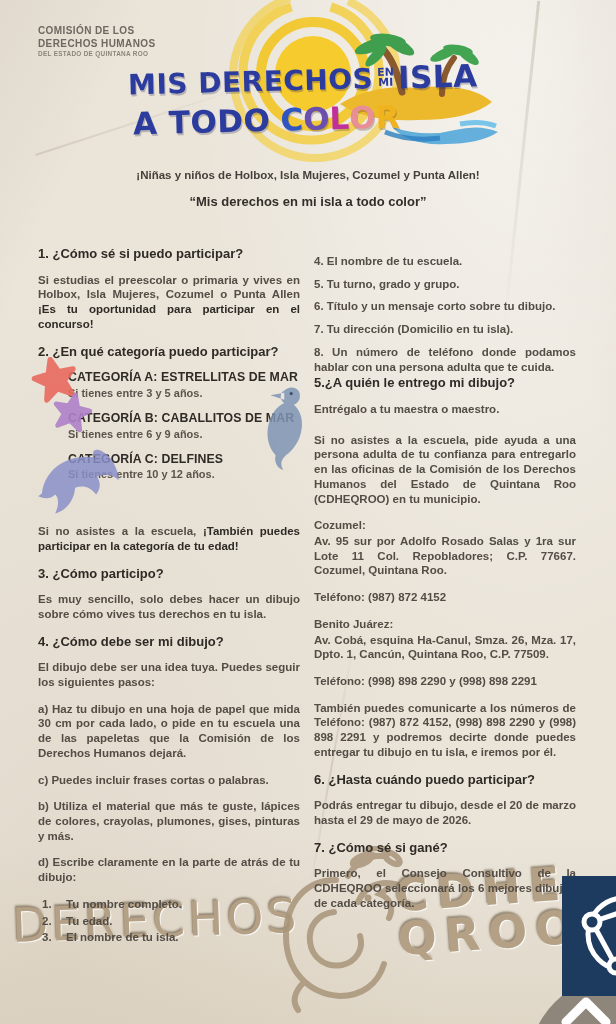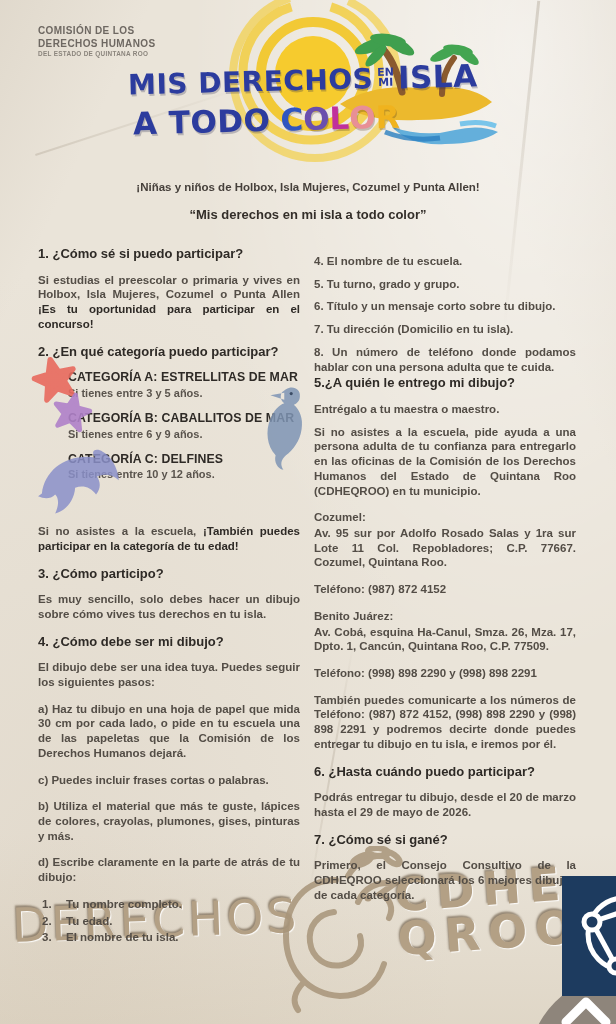--- a/index.html
+++ b/index.html
@@ -37,21 +37,21 @@
   .tmain{font-size:28px; font-weight:800; letter-spacing:.5px; color:#2c3c9e;
     text-shadow:1px 2px 0 rgba(30,30,70,.25); font-family:"DejaVu Sans", sans-serif;}
   .tstack{display:flex; flex-direction:column; line-height:.9; margin:0 4px; align-items:center;}
   .tstack span{font-size:11px; font-weight:800; color:#2c3c9e; font-family:"DejaVu Sans", sans-serif;}
   .tbig{font-size:31px;}
   .color-letter{font-size:31px; font-weight:800; font-family:"DejaVu Sans", sans-serif;
     text-shadow:1px 2px 0 rgba(60,40,20,.25);}
 
   
   .intro{position:absolute; left:32px; top:168px; width:552px; text-align:center; z-index:2;}
-  .intro p{margin:12px; font-size:11.5px; font-weight:bold; color:#453f3a; line-height:1.28;}
+  .intro p{margin:0; font-size:11.5px; font-weight:bold; color:#453f3a; line-height:1.28;}
   .intro .contest-name{margin:11px 0; font-size:13px; font-weight:800; color:#332e29;}
 
   
   .columns{position:absolute; left:38px; top:246px; width:542px; display:grid;
     grid-template-columns:262px 262px; column-gap:14px; z-index:2;}
   .col{font-size:11.5px; line-height:1.28;}
   h3.q{margin:0 0 10px 0; font-size:13px; font-weight:800; color:#2e2a26;}
   .col p{margin:0 0 12px 0; text-align:justify; font-weight:600; color:#534d46;}
   .b{font-weight:800; color:#2e2a26;}
   .mt{margin-top:16px;}
@@ -227,21 +227,21 @@
     <div class="col">
       <div class="checklist">
         <p>4. El nombre de tu escuela.</p>
         <p>5. Tu turno, grado y grupo.</p>
         <p>6. Título y un mensaje corto sobre tu dibujo.</p>
         <p>7. Tu dirección (Domicilio en tu isla).</p>
         <p>8. Un número de teléfono donde podamos hablar con una persona adulta que te cuida.</p>
       </div>
 
       <h3 class="q mt">5.¿A quién le entrego mi dibujo?</h3>
-      <p style="margin-bottom:8px;">Entrégalo a tu maestra o maestro.</p>
+      <p style="margin-bottom:16px;">Entrégalo a tu maestra o maestro.</p>
       <p>Si no asistes a la escuela, pide ayuda a una persona adulta de tu confianza para entregarlo en las oficinas de la Comisión de los Derechos Humanos del Estado de Quintana Roo (CDHEQROO) en tu municipio.</p>
 
       <p class="office-name">Cozumel:</p>
       <p>Av. 95 sur por Adolfo Rosado Salas y 1ra sur Lote 11 Col. Repobladores; C.P. 77667. Cozumel, Quintana Roo.</p>
       <p>Teléfono: (987) 872 4152</p>
 
       <p class="office-name mt">Benito Juárez:</p>
       <p>Av. Cobá, esquina Ha-Canul, Smza. 26, Mza. 17, Dpto. 1, Cancún, Quintana Roo, C.P. 77509.</p>
       <p>Teléfono: (998) 898 2290 y (998) 898 2291</p>
 

